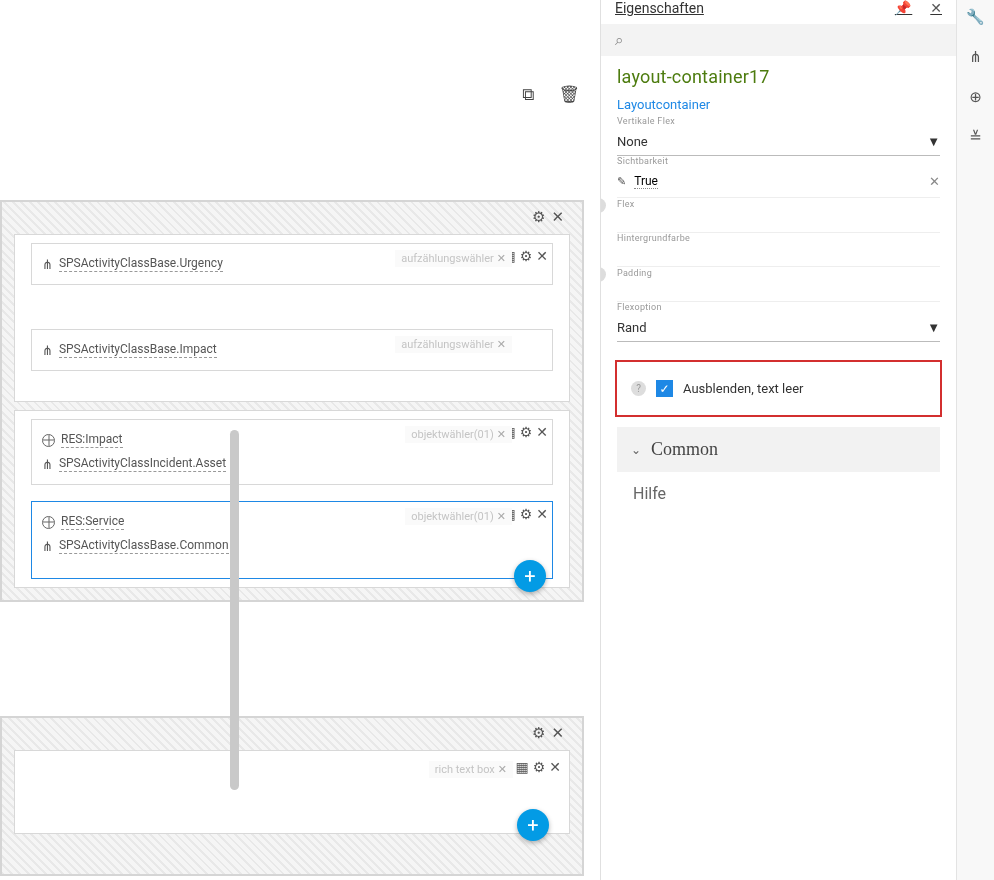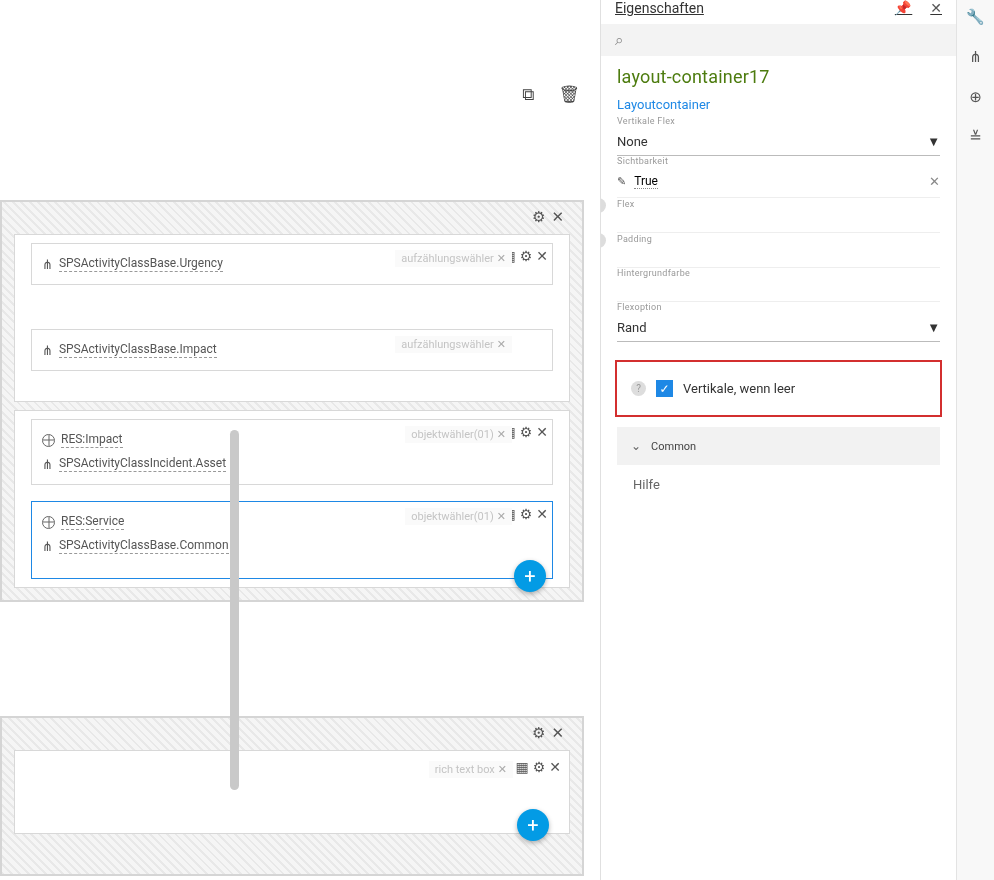--- a/index.html
+++ b/index.html
@@ -46,22 +46,22 @@
 .prop-field-help{display:flex;gap:8px;align-items:center;}
 .prop-field-help .q{width:15px;height:15px;border-radius:50%;background:#ddd;color:#999;font-size:10px;display:inline-flex;align-items:center;justify-content:center;flex-shrink:0;position:relative;left:-26px;}
 .prop-input-line{border-bottom:1px solid #eee;height:20px;}
 .prop-checkbox-row{display:flex;align-items:center;gap:10px;padding:16px 14px;}
 .prop-checkbox-row .q{width:15px;height:15px;border-radius:50%;background:#ddd;color:#999;font-size:10px;display:inline-flex;align-items:center;justify-content:center;}
 .prop-checkbox{width:17px;height:17px;background:#1e88e5;display:inline-flex;align-items:center;justify-content:center;color:#fff;font-size:12px;cursor:pointer;}
 .prop-checkbox-row .lbl{font-size:13px;color:#333;}
 .highlight-box{border:2.5px solid #d32f2f;margin:0 -2px;padding:2px 0;}
 .prop-section{background:#f2f2f2;padding:12px 14px;margin-top:10px;display:flex;align-items:center;gap:10px;cursor:pointer;}
 .prop-section .chev{font-size:12px;color:#666;}
-.prop-section .lbl{font-size:11px;color:#444;}
-.prop-help{padding:12px 16px;font-size:13px;color:#666;}
+.prop-section .lbl{font-size:18px;color:#444;font-family:Liberation Serif, serif;}
+.prop-help{padding:12px 16px;font-size:16px;color:#666;}
 
 .right-rail{width:38px;background:#f8f8f8;border-left:1px solid #e3e3e3;padding-top:8px;display:flex;flex-direction:column;align-items:center;gap:22px;}
 .right-rail span{font-size:15px;color:#555;cursor:pointer;}
 #scroll-thumb{position:absolute;right:361px;top:430px;width:9px;height:360px;background:#c9c9c9;border-radius:5px;}
 .small-x{font-size:11px;color:#aaa;margin-left:3px;}
 </style>
 </head>
 <body>
 
 <div class="app">
@@ -191,44 +191,44 @@
           <span class="clear">✕</span>
         </div>
       </div>
       <div class="prop-field" style="position:relative;">
         <div class="prop-field-help">
             <span class="q">?</span>
           </div>
         <div class="prop-label" style="margin-top:-14px;">Flex</div>
         <div class="prop-input-line"></div>
       </div>
+      <div class="prop-field">
+        <div class="prop-label">Hintergrundfarbe</div>
+        <div class="prop-input-line"></div>
+      </div>
       <div class="prop-field" style="position:relative;">
         <div class="prop-field-help">
             <span class="q">?</span>
           </div>
         <div class="prop-label" style="margin-top:-14px;">Padding</div>
-        <div class="prop-input-line"></div>
-      </div>
-      <div class="prop-field">
-        <div class="prop-label">Hintergrundfarbe</div>
         <div class="prop-input-line"></div>
       </div>
       <div class="prop-field">
         <div class="prop-label">Flexoption</div>
         <div class="prop-select">
           <span>Rand</span>
           <span>▼</span>
         </div>
       </div>
 
       <div class="highlight-box" style="margin-top:18px;">
         <div class="prop-checkbox-row">
           <span class="q">?</span>
           <span class="prop-checkbox">✓</span>
-          <span class="lbl">Vertikale, wenn leer</span>
+          <span class="lbl">Ausblenden, text leer</span>
         </div>
       </div>
 
       <div class="prop-section">
         <span class="chev">⌄</span>
         <span class="lbl">Common</span>
       </div>
       <div class="prop-help">Hilfe</div>
     </div>
   </div>

